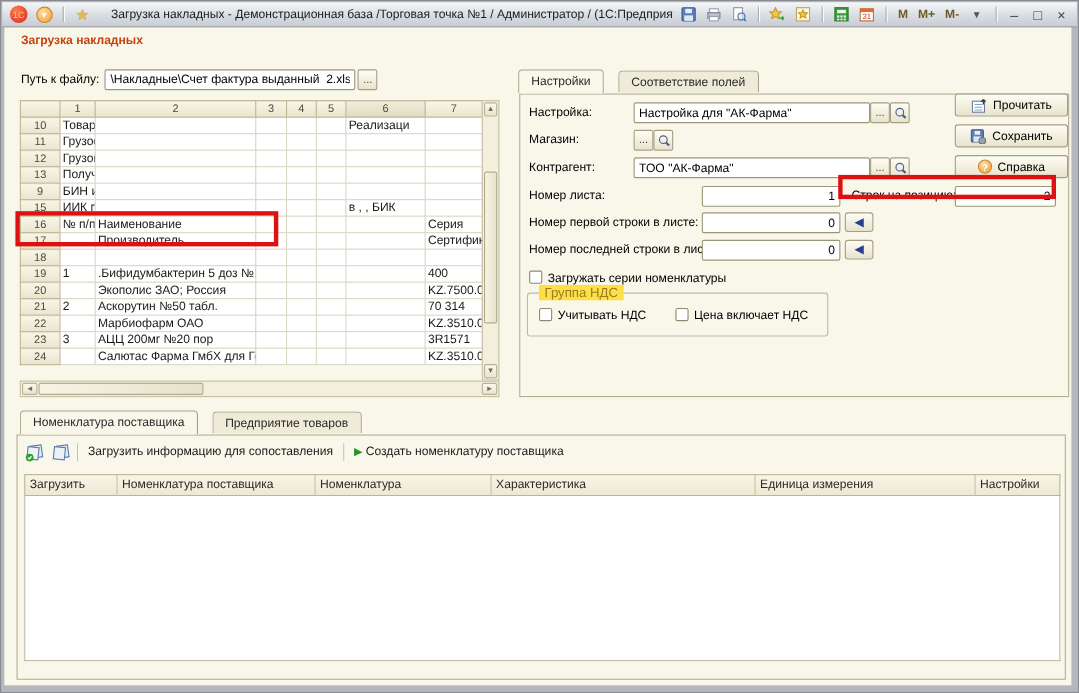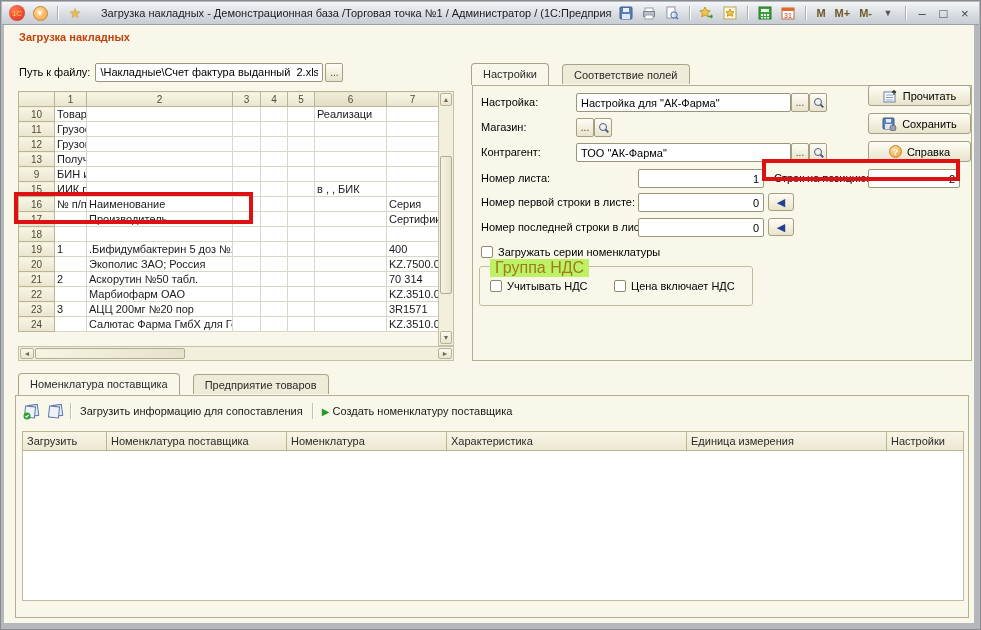--- a/index.html
+++ b/index.html
@@ -57,21 +57,21 @@
   .tab.active { background:#f9f7ea; padding-bottom:5px; z-index:3; top:0; }
 
   .panel { position:absolute; border:1px solid #b3af93; background:#f9f7ea; }
 
   
   .f-label { position:absolute; left:8px; font-size:11px; color:#000; }
   .refwrap { position:absolute; display:flex; }
   .tri-btn { position:absolute; width:26px; height:18px; color:#24418f; font-size:11px; line-height:11px; }
   .cbox { display:inline-block; width:12px; height:12px; background:#fff; border:1px solid #8e8a6e; border-radius:2px; vertical-align:-2px; margin-right:5px; }
   .groupbox { position:absolute; border:1px solid #c0bca0; border-radius:3px; }
-  .groupbox .legend { position:absolute; top:-8px; left:10px; background:#bef264; padding:0 5px; color:#9b7c1f; font-size:16px; }
+  .groupbox .legend { position:absolute; top:-8px; left:10px; background:#fde047; padding:0 5px; color:#9b7c1f; font-size:12px; }
 
   
   .mag { position:relative; width:9px; height:9px; display:inline-block; }
   .mag::before { content:""; position:absolute; left:0; top:0; width:6px; height:6px; border:1.5px solid #4a5b8c; border-radius:50%; }
   .mag::after { content:""; position:absolute; width:4px; height:1.6px; background:#4a5b8c; right:-1px; bottom:0; transform:rotate(45deg); }
 
   .help-ico { width:13px; height:13px; border-radius:50%; background:radial-gradient(circle at 35% 30%,#ffd9a0,#f0a030); color:#fff; font-weight:bold; font-size:9px; display:flex; align-items:center; justify-content:center; border:1px solid #c9862d; }
 
   
   .bt-headcell { float:left; height:20px; background:linear-gradient(#f8f5e6,#ece8d3); border:1px solid #bab68f; border-left:none;

